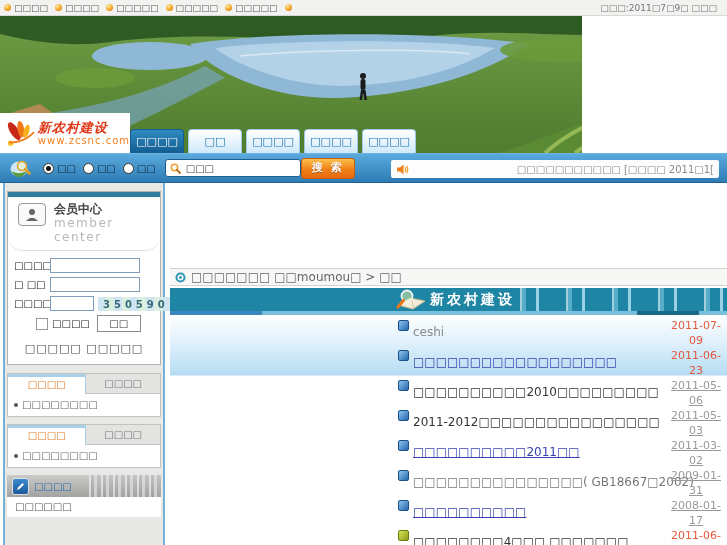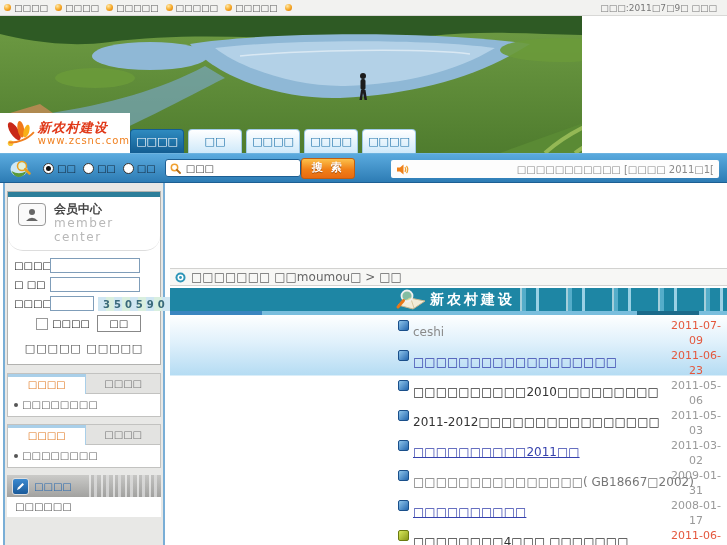--- a/index.html
+++ b/index.html
@@ -117,21 +117,21 @@
           background:linear-gradient(135deg,#8ec4ea,#2568b0);border:1px solid #1a4f8a;}
   .n-icon.icon-yellow{background:linear-gradient(135deg,#d8e85a,#8a9a18);border-color:#6a7a10;}
   .n-title{font-size:12px;line-height:14px;margin-top:6px;text-decoration:none;cursor:pointer;white-space:nowrap;}
   .n-date{position:absolute;right:3px;top:3px;width:56px;text-align:center;font-size:11px;line-height:15px;}
   .title_style-blue{color:#3642ad;}
   .title_style-blue-u{color:#3642ad;text-decoration:underline;}
   .title_style-black{color:#333;}
   .title_style-gray{color:#8a8a8a;}
   .title_style-dgray{color:#777;}
   .date_style-red{color:#e4573d;}
-  .date_style-gray{color:#999;}
+  .date_style-gray{color:#999;text-decoration:underline;}
 </style>
 </head>
 <body>
 
 <div class="topbar">
 
     <span class="tb-item">
       <span class="ball"></span>
       <span>□□□□</span>
     </span>

